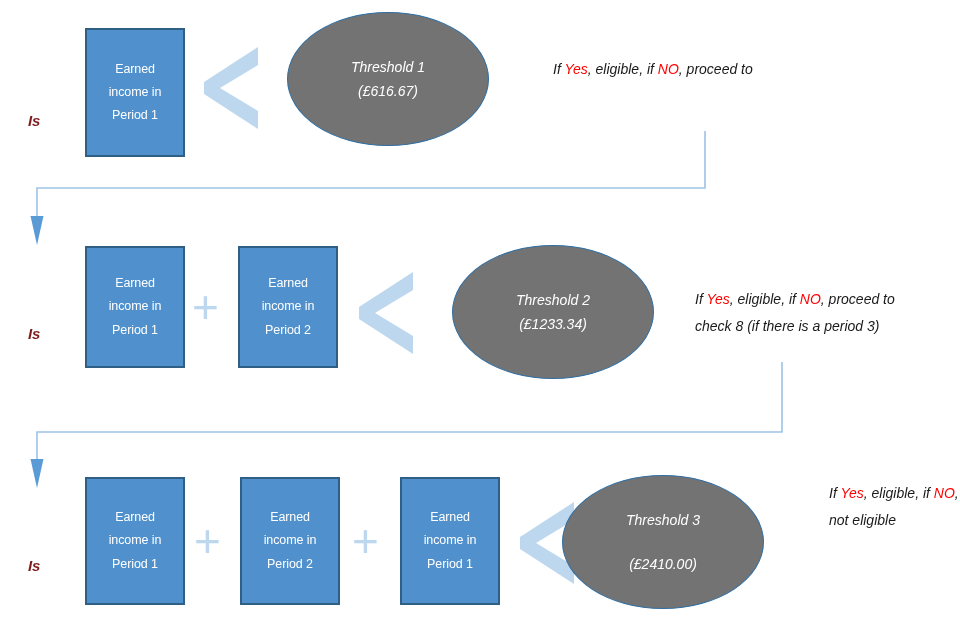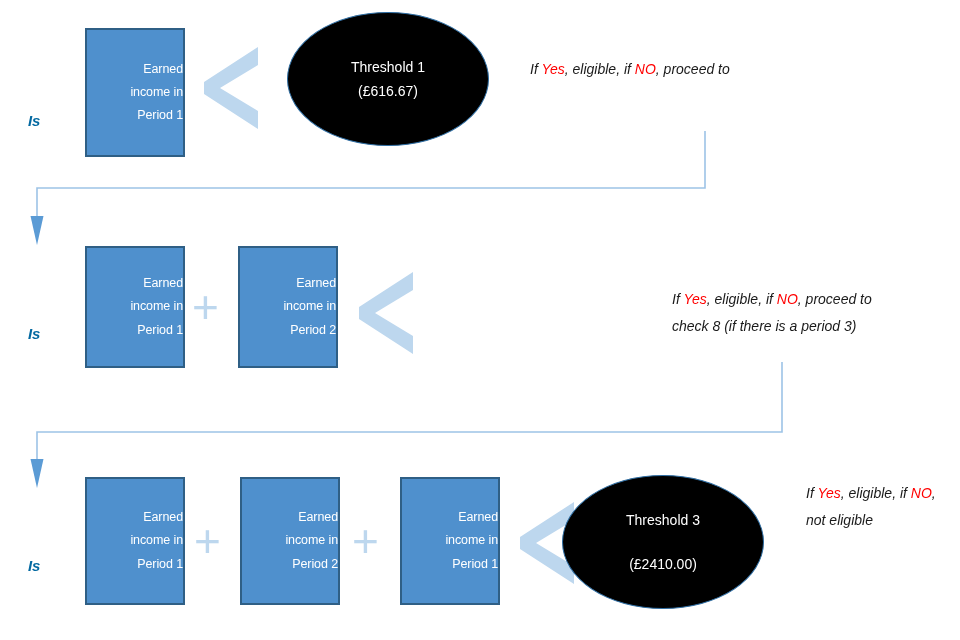--- a/index.html
+++ b/index.html
@@ -30,33 +30,33 @@
     pointer-events: none;
   }
 
   
   .is-label {
     position: absolute;
     font-family: "Liberation Sans", sans-serif;
     font-style: italic;
     font-weight: bold;
     font-size: 15px;
-    color: #0369a1;
+    color: #7f1d1d;
     letter-spacing: -0.2px;
   }
 
   
   .income-box {
     position: absolute;
     box-sizing: border-box;
     background: #4f90cd;
     border: 2px solid #2f5f85;
     display: flex;
     flex-direction: column;
-    align-items: flex-end;
+    align-items: center;
     justify-content: center;
     color: #ffffff;
     font-size: 12.5px;
     line-height: 1.85;
     text-align: center;
     letter-spacing: -0.1px;
   }
   .income-box .bl { display: block; white-space: nowrap; }
 
   
@@ -72,44 +72,45 @@
 
   
   .lt {
     position: absolute;
   }
 
   
   .threshold {
     position: absolute;
     box-sizing: border-box;
-    background: #000000;
+    background: #737373;
     border: 1.5px solid #2f6ea3;
     border-radius: 50%;
     display: flex;
     flex-direction: column;
     align-items: center;
     justify-content: center;
     color: #ffffff;
     font-size: 14px;
     line-height: 1.75;
     text-align: left;
+    font-style: italic;
   }
   .threshold .bl { display: block; white-space: nowrap; }
 
   
   .note {
     position: absolute;
     font-family: "Liberation Sans", sans-serif;
     font-style: italic;
     font-size: 14px;
     line-height: 1.95;
     color: #1a1a1a;
   }
-  .note .ln { display: block; white-space: nowrap; }
+  .note .ln { display: block; white-space: nowrap; margin-left: 23px; }
   .note .hl { color: #ff0000; }
 </style>
 </head>
 <body>
 
 <div id="canvas">
 
   <svg id="connectors" viewBox="0 0 960 640" xmlns="http://www.w3.org/2000/svg">
 
     <g>
@@ -157,20 +158,24 @@
   <div class="income-box" style="left:238px; top:246px; width:100px; height:122px;">
     <span class="bl">Earned</span>
     <span class="bl">income in</span>
     <span class="bl">Period 2</span>
   </div>
 
   <svg class="lt" style="left:355px; top:270px;" width="66" height="86" viewBox="0 0 66 86">
     <path d="M58,2 L58,20 L20,43 L58,66 L58,84 L4,49 L4,37 Z" fill="#bdd7ee"></path>
   </svg>
 
+  <div class="threshold" style="left:452px; top:245px; width:202px; height:134px;">
+    <span class="bl">Threshold 2</span>
+    <span class="bl">(£1233.34)</span>
+  </div>
 
   <div class="note" style="left:672px; top:286px;">
     <span class="ln"><span>If </span><span class="hl">Yes</span><span>, eligible, if </span><span class="hl">NO</span><span>, proceed to</span></span>
     <span class="ln">check 8 (if there is a period 3)</span>
   </div>
 
   <div class="is-label" style="left:28px; top:557px;">Is</div>
 
   <div class="income-box" style="left:85px; top:477px; width:100px; height:128px;">
     <span class="bl">Earned</span>

